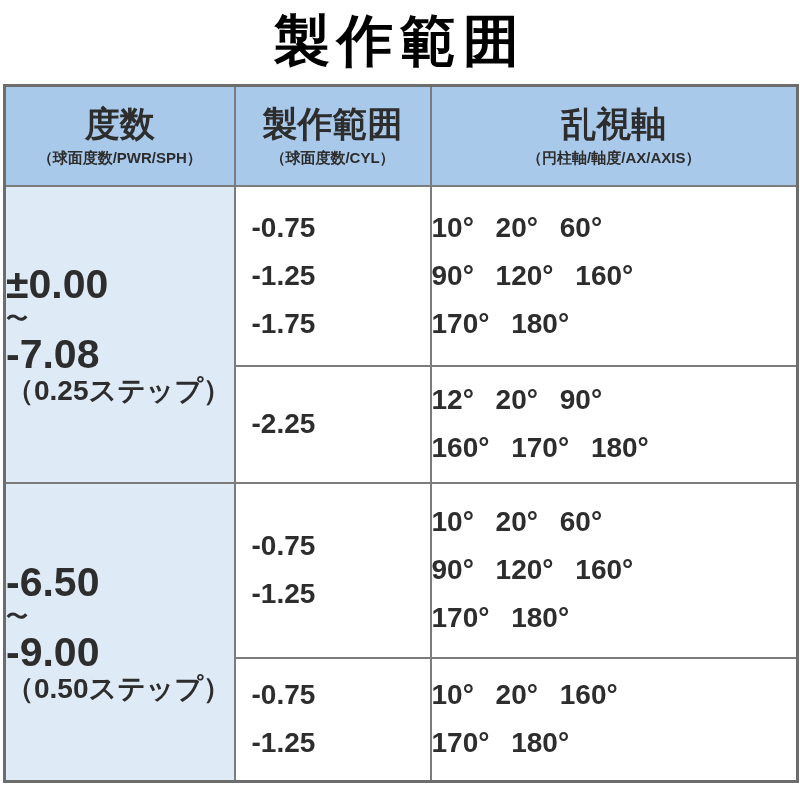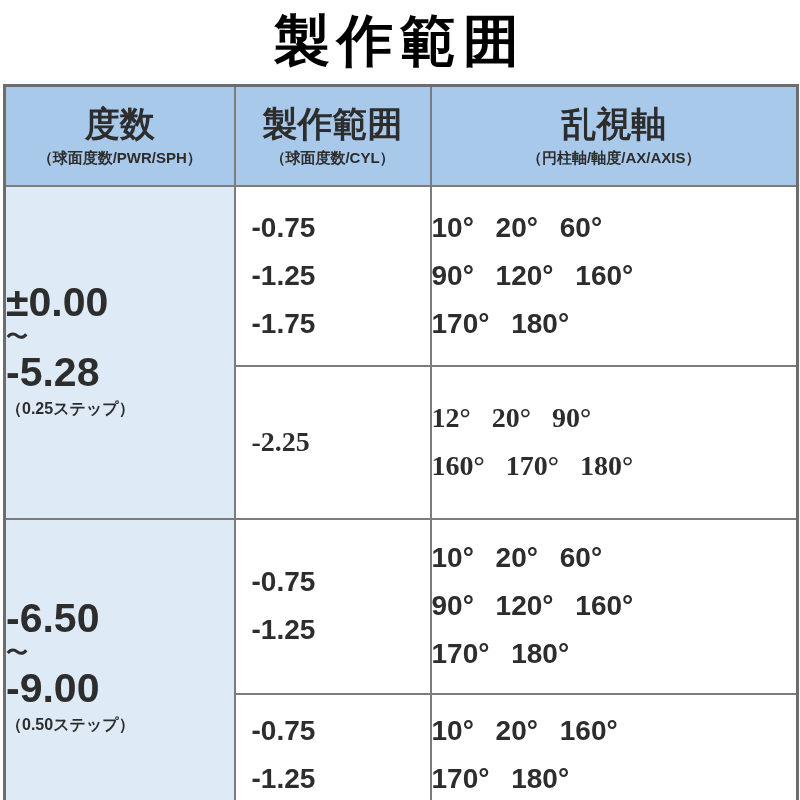--- a/index.html
+++ b/index.html
@@ -22,31 +22,31 @@
     margin-left:3px;width:793px;
     border:3px solid var(--border-outer);
   }
   td,th{
     border:2px solid var(--border);
     vertical-align:middle;
     color:var(--text);font-weight:700;
   }
   tr.header-row{height:100px;}
   tr.r1{height:180px;}
-  tr.r2{height:153px;font-family:Liberation Serif, serif;}
+  tr.r2{height:117px;}
   tr.r3{height:175px;}
   tr.r4{height:124px;}
   th{background:var(--header-bg);}
   .h-main{font-size:35px;line-height:44px;}
   .h-sub{font-size:15px;line-height:24px;}
   td.power-cell{background:var(--power-bg);margin-top:36px;}
   td.cyl-cell,td.axis-cell{background:var(--cell-bg);}
   .power-val{font-size:41px;line-height:44px;}
   .power-tilde{font-size:22px;line-height:26px;}
-  .power-step{font-size:16px;line-height:30px;}
+  .power-step{font-size:28px;line-height:30px;}
   .cyl-cell div{font-size:28px;line-height:48px;padding-left:16px;}
   .axis-cell div{font-size:28px;line-height:48px;word-spacing:14px;}
 </style>
 </head>
 <body>
 
 <div class="page">
   <div class="title">製作範囲</div>
 
   <table class="range">
@@ -69,21 +69,21 @@
       <th>
         <div class="h-main">乱視軸</div>
         <div class="h-sub">（円柱軸/軸度/AX/AXIS）</div>
       </th>
     </tr>
 
     <tr class="r1">
       <td class="power-cell" rowspan="2">
         <div class="power-val">±0.00</div>
         <div class="power-tilde">〜</div>
-        <div class="power-val">-5.28</div>
+        <div class="power-val">-7.08</div>
         <div class="power-step">（0.25ステップ）</div>
       </td>
       <td class="cyl-cell">
         <div>-0.75</div>
         <div>-1.25</div>
         <div>-1.75</div>
       </td>
       <td class="axis-cell">
         <div>10° 20° 60°</div>
         <div>90° 120° 160°</div>

